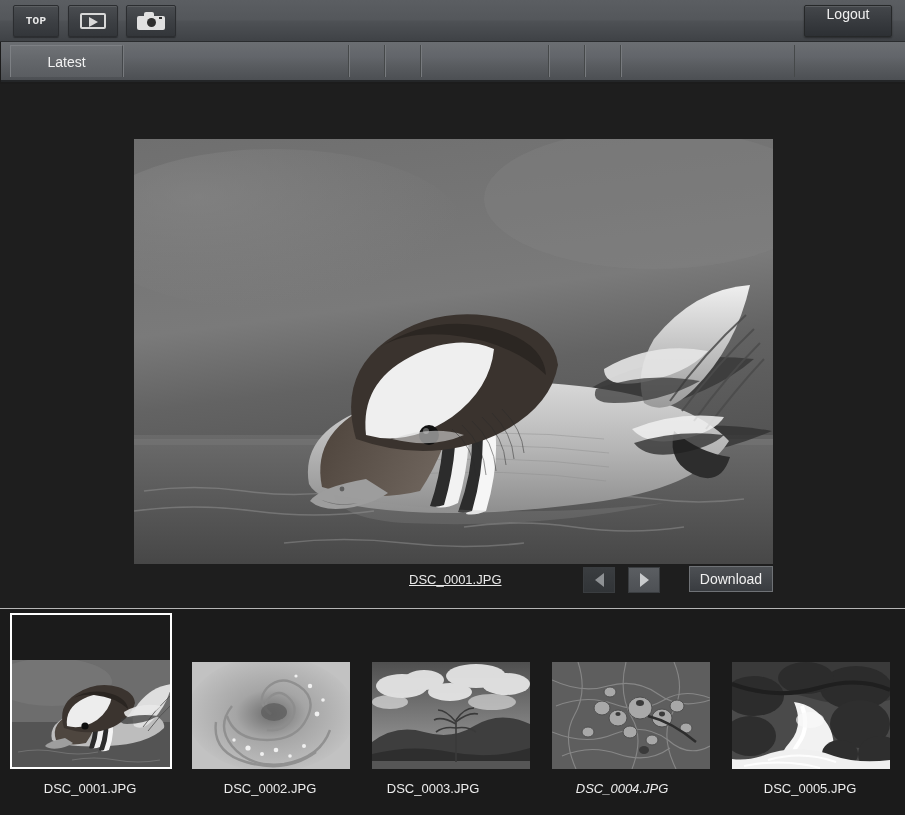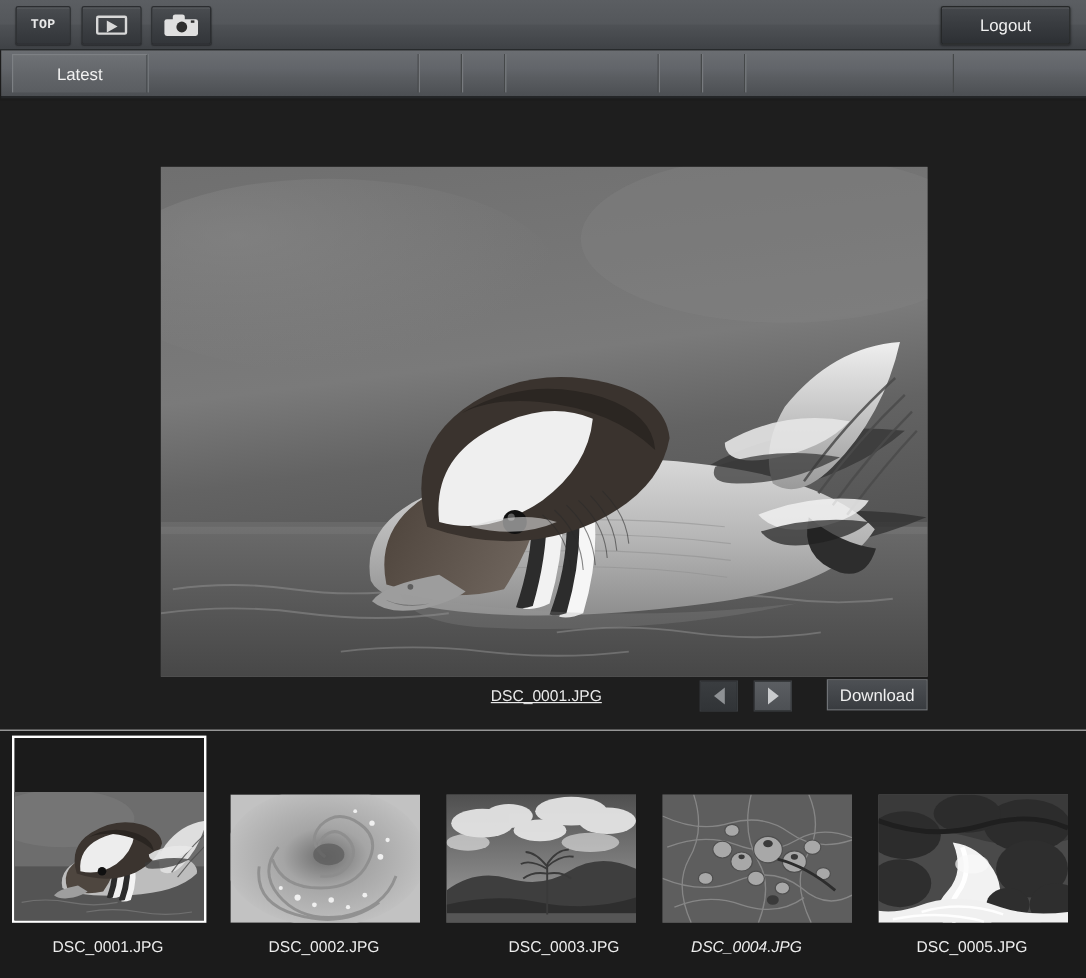--- a/index.html
+++ b/index.html
@@ -51,26 +51,26 @@
   }
   .ico-cam .lens {
     position: absolute; left: 10px; bottom: 3px; width: 9px; height: 9px;
     border-radius: 50%; background: #2e2e2e;
   }
   .ico-cam .flash {
     position: absolute; right: 3px; top: 5px; width: 3px; height: 2px; background: #2e2e2e;
   }
 
   #btn-logout {
-    position: absolute; right: 13px; top: 5px; width: 108px; height: 32px;
+    position: absolute; right: 13px; top: 5px; width: 88px; height: 32px;
     background: linear-gradient(to bottom, #44474b 0%, #383b3f 50%, #2d3034 100%);
     border: 1px solid #262829; border-radius: 2px;
     box-shadow: inset 0 1px 0 rgba(255,255,255,0.12), 0 1px 2px rgba(0,0,0,0.4);
     color: #f0f0f0; font-size: 14px;
-    display: flex; align-items: center; justify-content: center; cursor: pointer;
+    display: flex; justify-content: center; cursor: pointer;
   }
 
   
   .navbar {
     position: absolute; left: 1px; top: 42px; width: 905px; height: 40px;
     background: linear-gradient(to bottom, #6b6e72 0%, #62656a 40%, #5a5d61 60%, #4c4f53 100%);
     border-bottom: 2px solid #242628;
   }
   .tab-latest {
     position: absolute; left: 9px; top: 3px; width: 113px; height: 32px;
@@ -524,21 +524,21 @@
             <path d="M84 62 q-14 -8 -22 -4"></path>
               <path d="M84 60 q-10 -12 -18 -12"></path>
             <path d="M84 60 q12 -10 22 -8"></path>
               <path d="M84 58 q8 -12 18 -12"></path>
             <path d="M84 66 q-12 -2 -20 4"></path>
               <path d="M84 66 q12 -2 20 4"></path>
           </g>
         </svg>
       </div>
     </div>
-    <div class="thumb-label" style="left:380px;">DSC_0003.JPG</div>
+    <div class="thumb-label" style="left:343px;">DSC_0003.JPG</div>
 
     <div class="thumb" style="left:550px;">
       <div class="pic">
         <svg viewBox="0 0 158 107" preserveAspectRatio="none">
           <rect width="158" height="107" fill="#5e5e5e"></rect>
           <g stroke="#8e8e8e" stroke-width="1.1" fill="none" opacity="0.85">
             <path d="M0 18 q30 14 56 6 q28 -8 50 8 q22 16 52 6"></path>
             <path d="M4 44 q30 -12 58 -2 q26 10 50 -4 q20 -12 46 -2"></path>
             <path d="M0 70 q34 14 62 2 q30 -12 54 6 q20 18 42 6"></path>
             <path d="M10 94 q28 -12 56 -2 q30 10 52 -6"></path>

